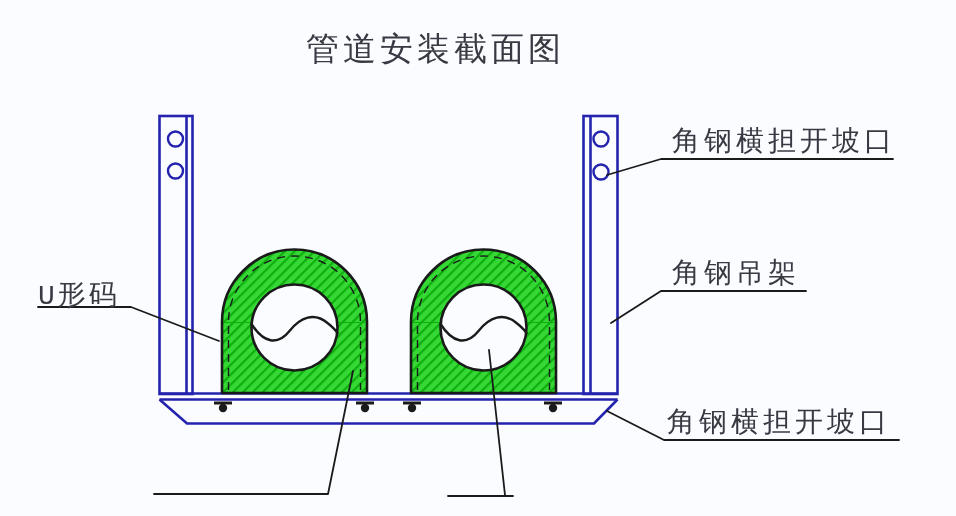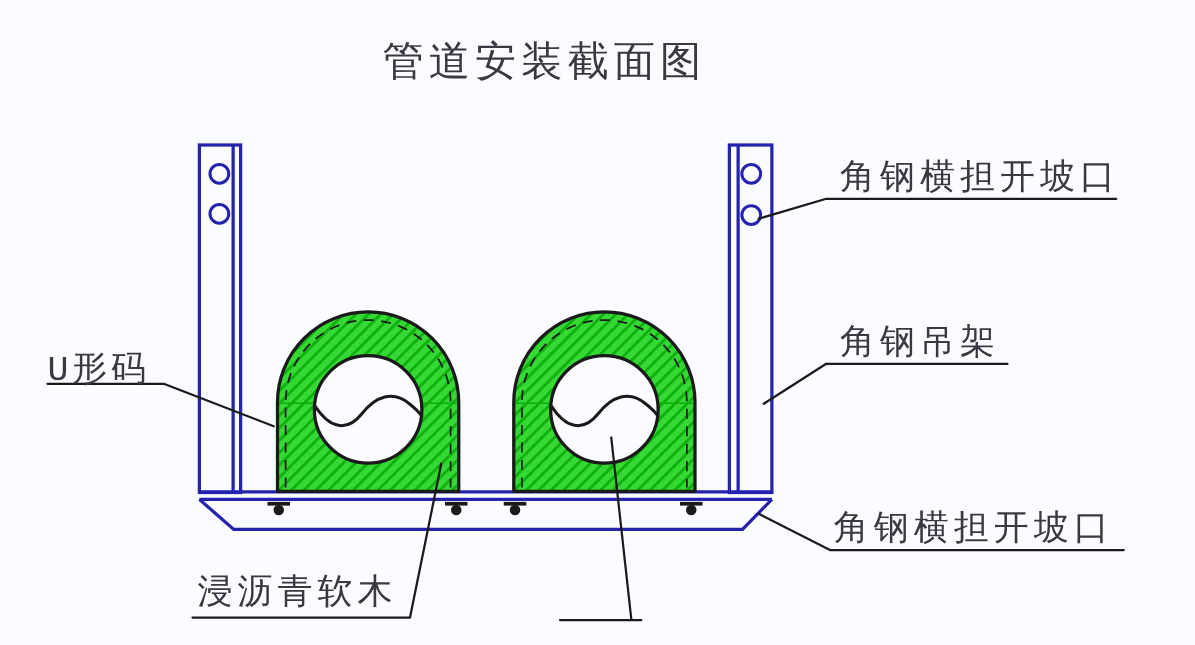--- a/index.html
+++ b/index.html
@@ -129,15 +129,14 @@
       <path class="leader" d="M 154 494 L 328 494 L 353 371"></path>
       <path class="leader" d="M 448 496 L 513 496"></path>
       <path class="leader" d="M 505 495 L 489 350"></path>
     </g>
   </svg>
 
   <div class="lbl lbl-expansion">角钢横担开坡口</div>
   <div class="lbl lbl-bevel">角钢横担开坡口</div>
   <div class="lbl lbl-hanger">角钢吊架</div>
   <div class="lbl lbl-uclamp">U形码</div>
-  <div class="lbl lbl-cork">浸沥青软木</div>
 
 </div>
 
 </body></html>

